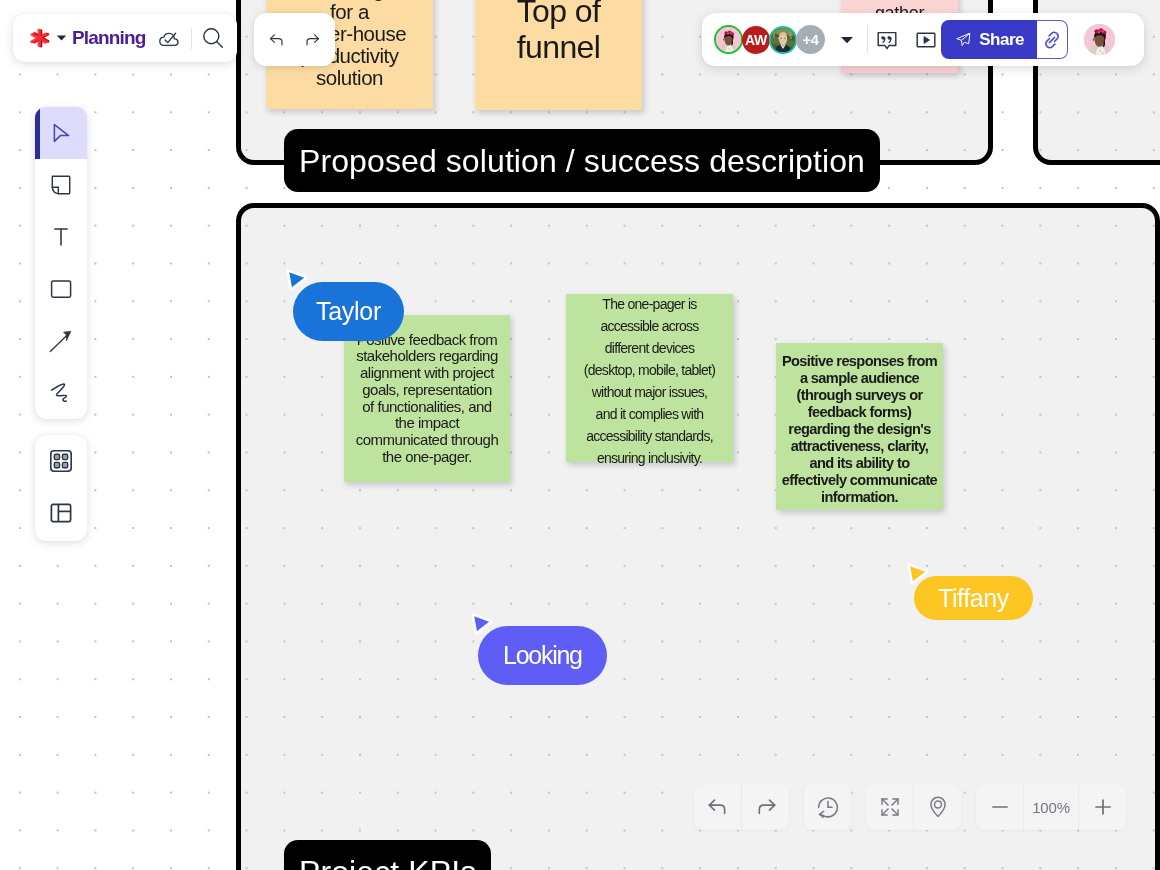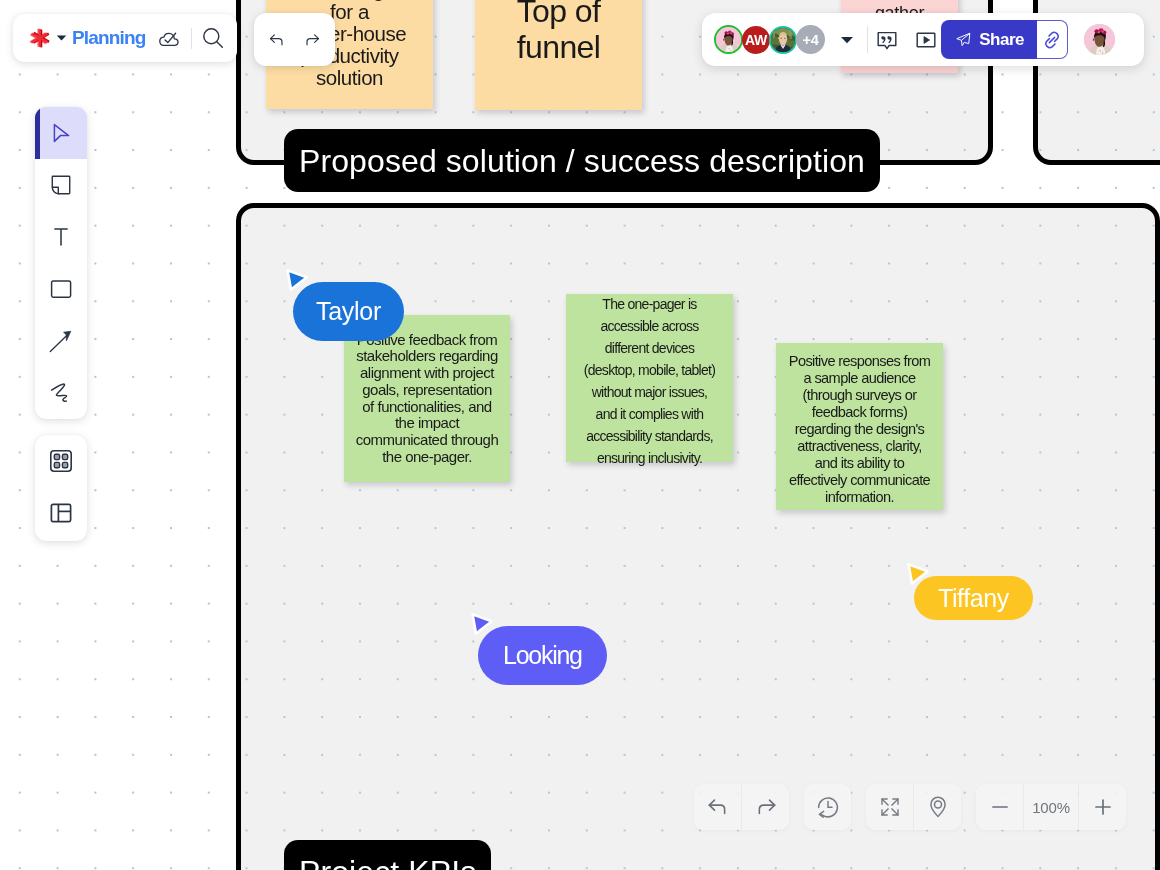--- a/index.html
+++ b/index.html
@@ -63,21 +63,21 @@
 
   
   #board-bar{
     position:absolute; left:13px; top:14px; height:48px; width:224px;
     background:#fff; border-radius:11px;
     box-shadow: 0 2px 9px rgba(0,0,0,0.13), 0 0 1px rgba(0,0,0,0.10);
     display:flex; align-items:center;
   }
   .bb-logo{ margin-left:15px; display:flex; align-items:center; }
   .bb-caret{ margin-left:4px; display:flex; align-items:center; }
-  .bb-title{ margin-left:5px; font-size:19px; font-weight:bold; color:#3b82f6; letter-spacing:-0.85px; }
+  .bb-title{ margin-left:5px; font-size:19px; font-weight:bold; color:#4c1d95; letter-spacing:-0.85px; }
   .bb-cloud{ margin-left:12px; display:flex; align-items:center; }
   .bb-divider{ width:1px; height:21px; background:#dfe2e6; margin-left:9px; }
   .bb-search{ margin-left:9px; display:flex; align-items:center; }
 
   
   #top-undo{
     position:absolute; left:254px; top:13px; height:53px; width:81px;
     background:#fff; border-radius:12px;
     box-shadow: 0 2px 9px rgba(0,0,0,0.13), 0 0 1px rgba(0,0,0,0.10);
     display:flex; align-items:center; justify-content:center; gap:17px;
@@ -212,21 +212,21 @@
     <span class="stext" style="font-size:14px; line-height:22px; width:200px; letter-spacing:-0.72px; padding-top:6px;">The one-pager is
 accessible across
 different devices
 (desktop, mobile, tablet)
 without major issues,
 and it complies with
 accessibility standards,
 ensuring inclusivity.</span>
   </div>
   <div class="sticky" style="left:776px; top:343px; width:167px; height:167px; background:#bde39f;">
-    <span class="stext" style="font-size:14.6px; line-height:16.9px; width:200px; letter-spacing:-0.62px; padding-top:6px;">Positive responses from
+    <span class="stext" style="font-size:14.6px; line-height:16.9px; width:200px; letter-spacing:-0.62px; padding-top:6px;font-weight:bold;">Positive responses from
 a sample audience
 (through surveys or
 feedback forms)
 regarding the design's
 attractiveness, clarity,
 and its ability to
 effectively communicate
 information.</span>
   </div>
 

